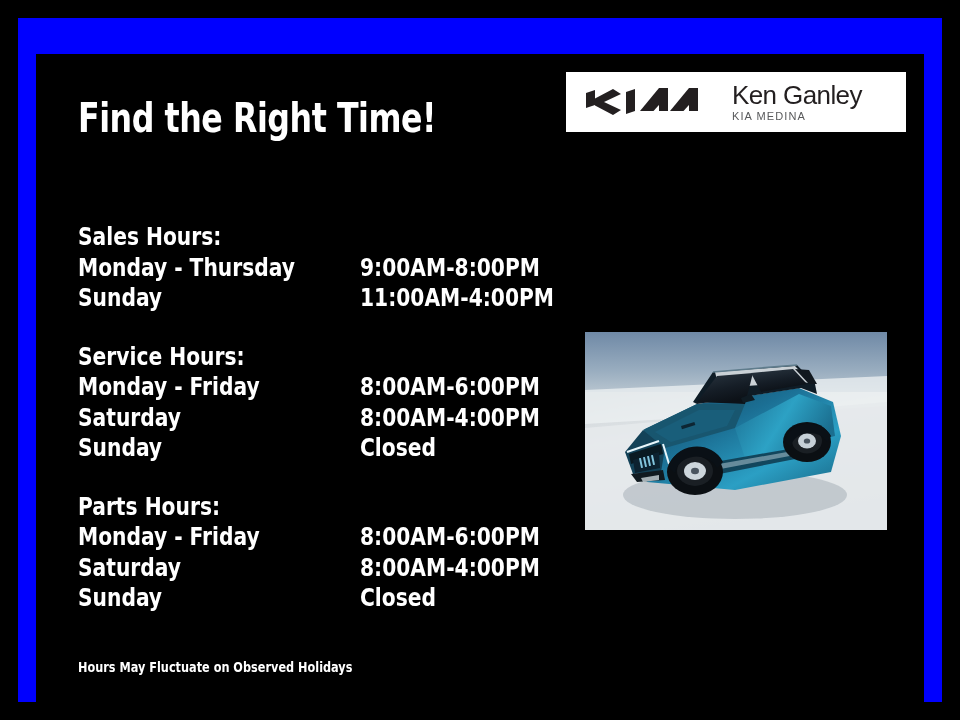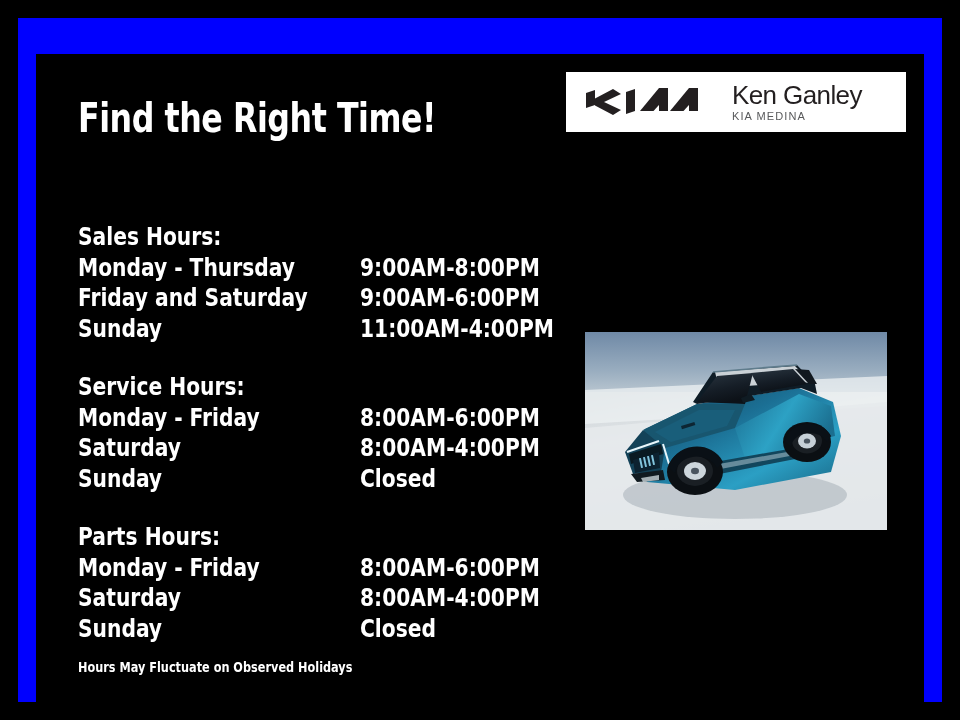--- a/index.html
+++ b/index.html
@@ -189,24 +189,20 @@
     <div class="hours-area">
 
       <div class="hours-block">
         <div class="block-title">Sales Hours:</div>
 
         <div class="hours-row">
           <div class="row-day">Monday - Thursday</div>
           <div class="row-time">9:00AM-8:00PM</div>
         </div>
         <div class="hours-row">
-          <div class="row-day">Friday and Saturday</div>
-          <div class="row-time">9:00AM-6:00PM</div>
-        </div>
-        <div class="hours-row">
           <div class="row-day">Sunday</div>
           <div class="row-time">11:00AM-4:00PM</div>
         </div>
       </div>
 
       <div class="hours-block">
         <div class="block-title">Service Hours:</div>
 
         <div class="hours-row">
           <div class="row-day">Monday - Friday</div>

